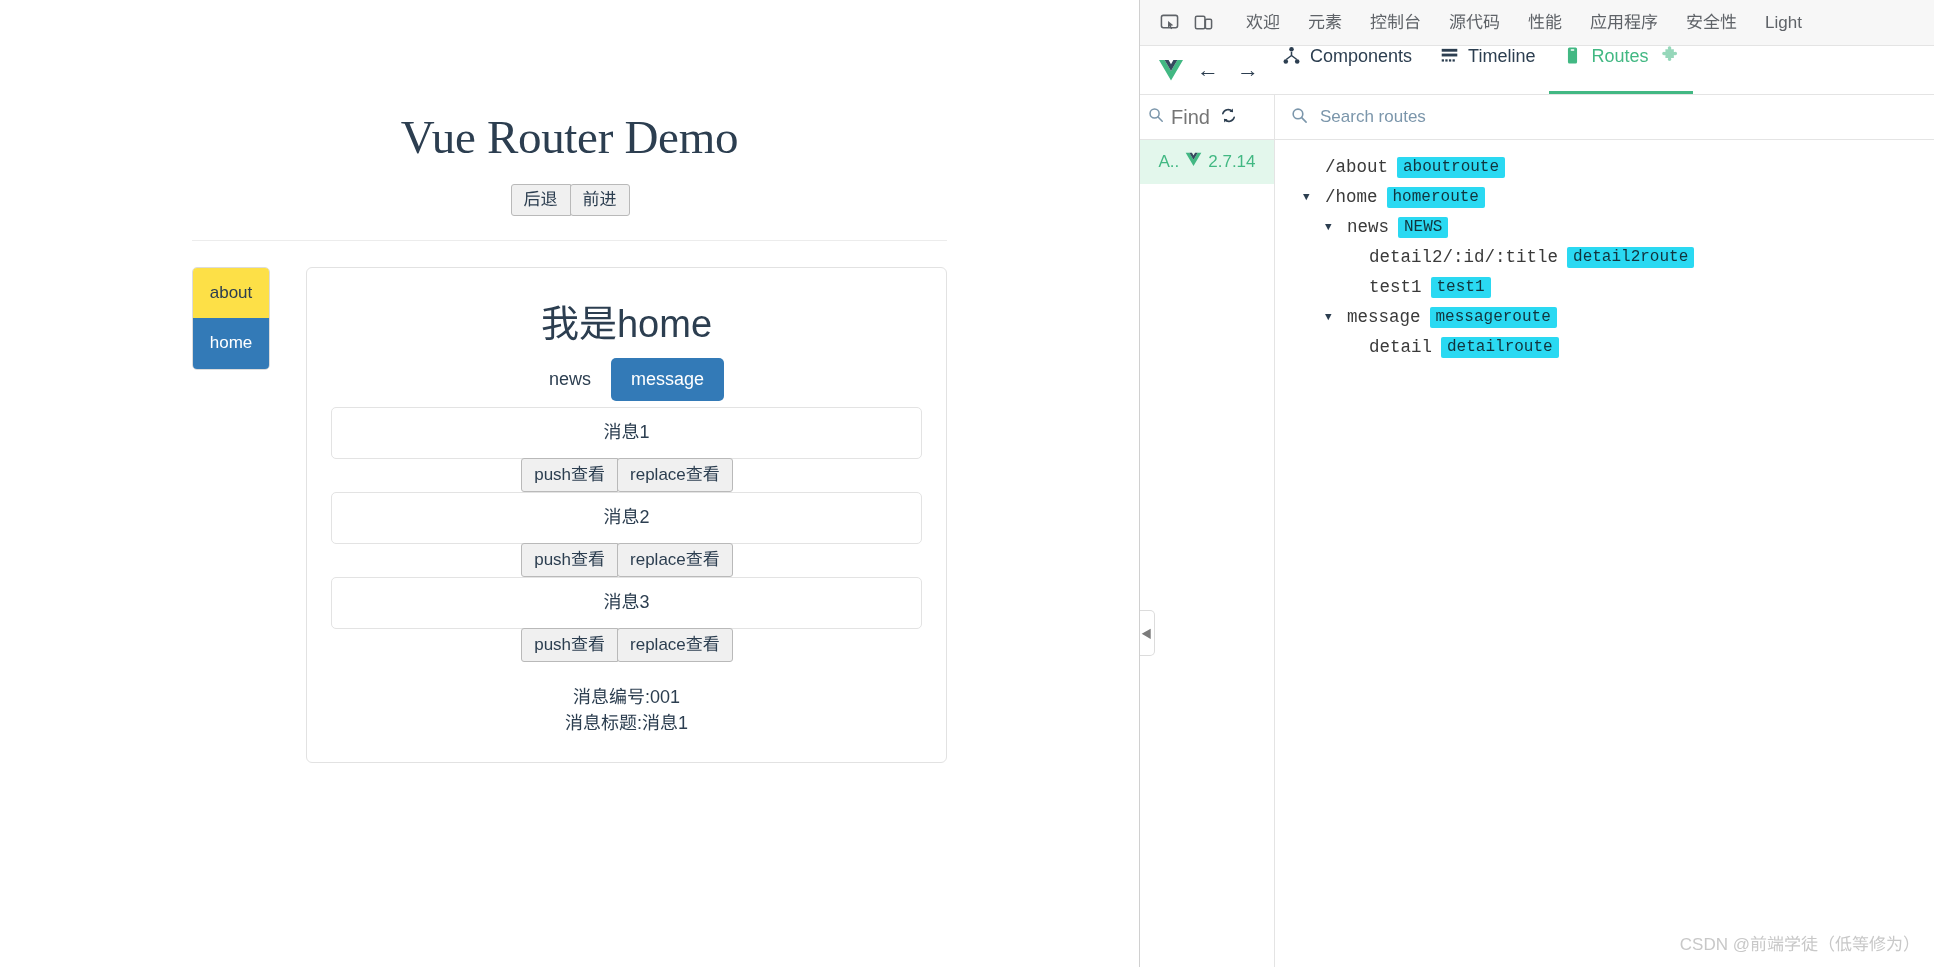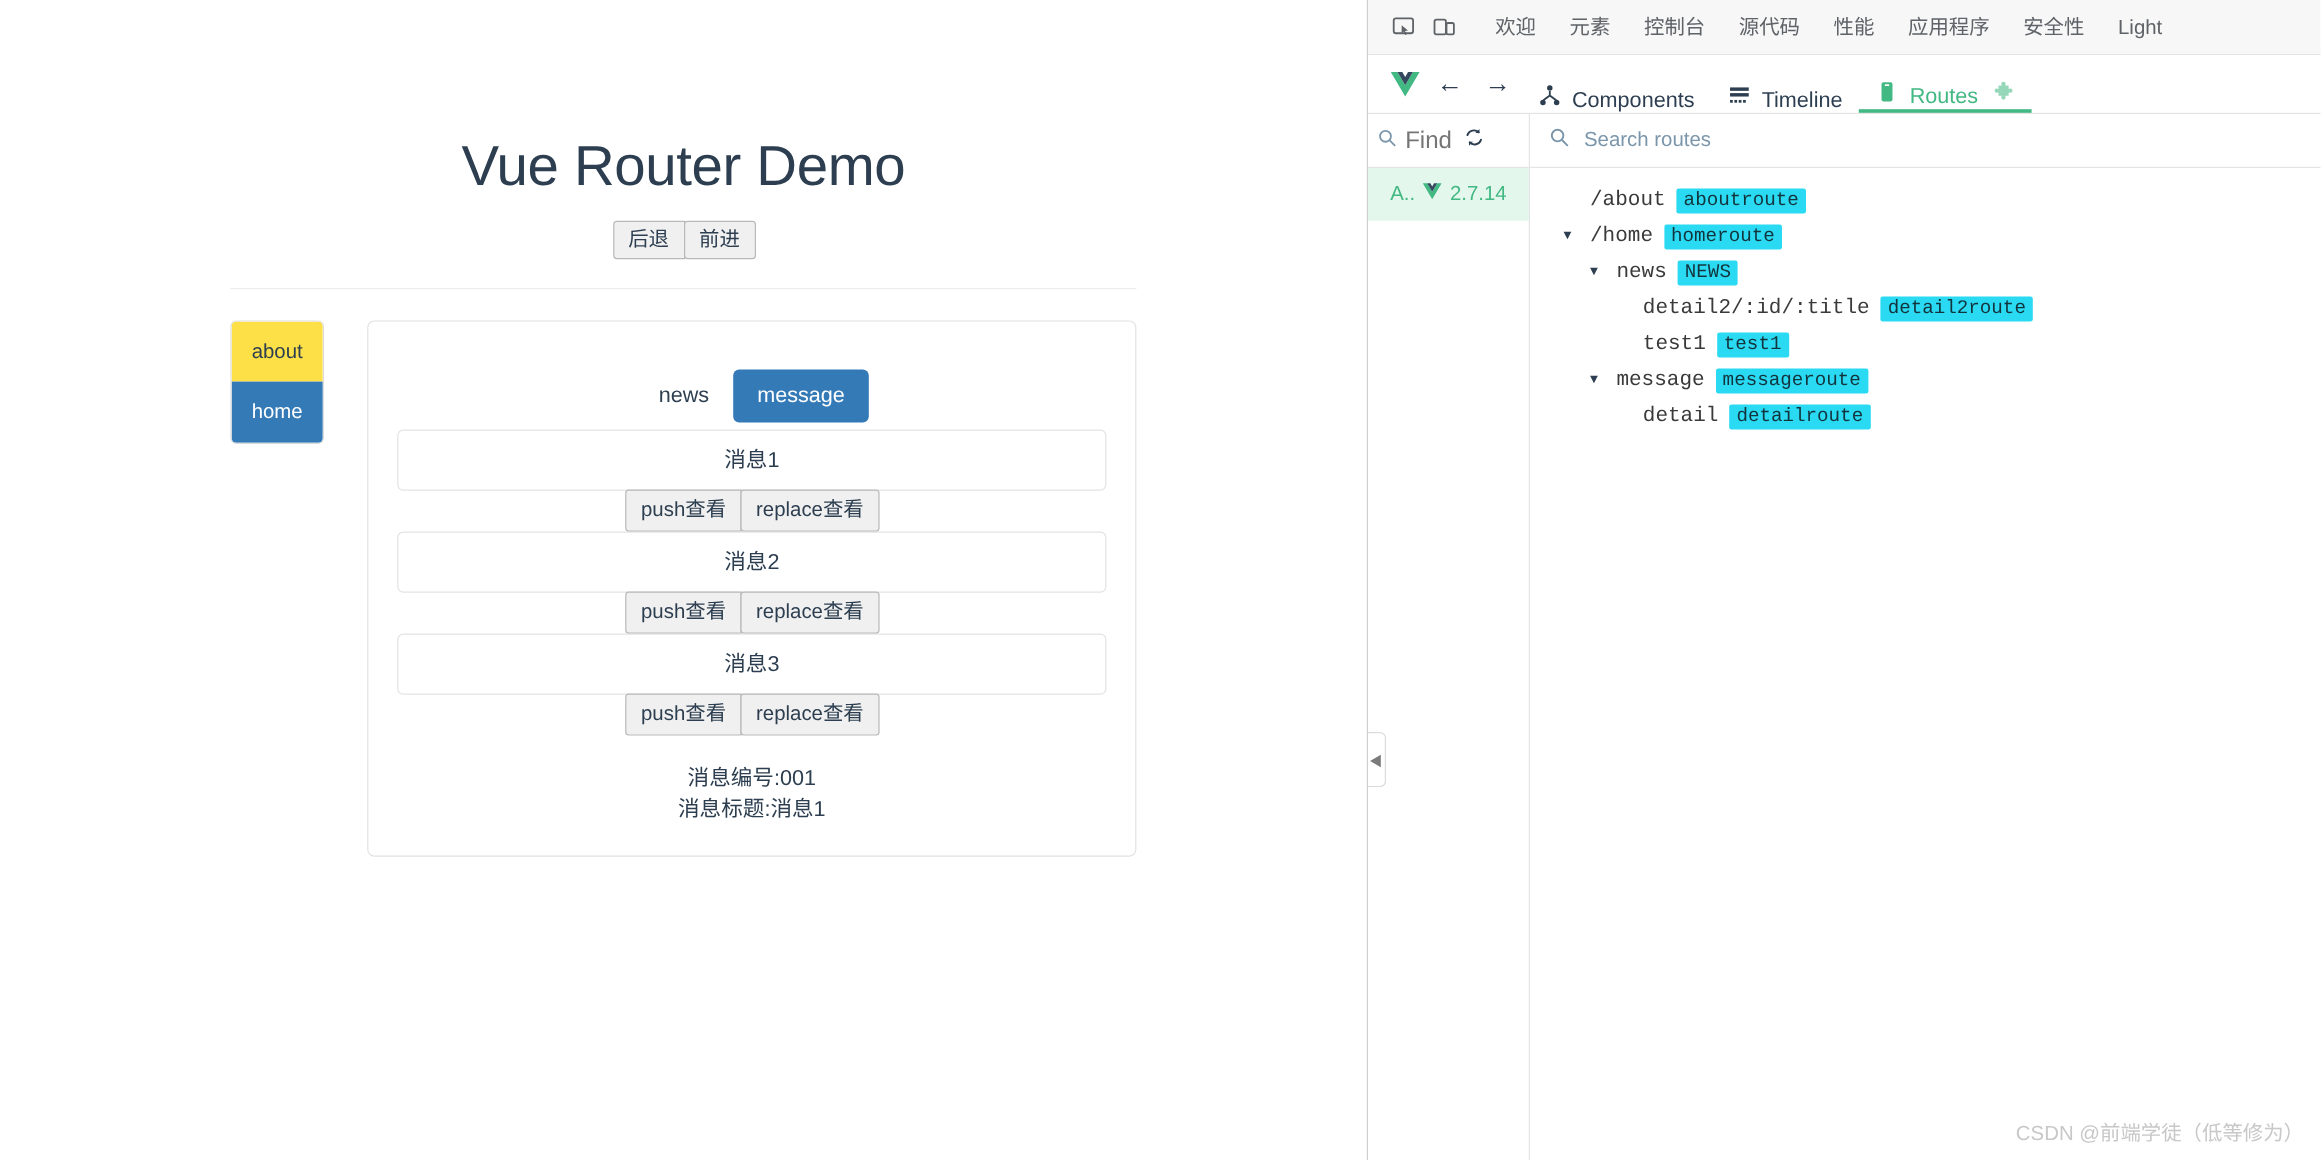--- a/index.html
+++ b/index.html
@@ -37,20 +37,21 @@
   }
 
   .app-title {
     font-size: 47px;
     font-weight: 400;
     color: #2c3e50;
     text-align: center;
     margin: 0;
     letter-spacing: -0.3px;
     line-height: 1.1;
+    font-family: Liberation Serif, serif;
   }
 
   .nav-history {
     text-align: center;
     margin-top: 20px;
   }
   .btn-plain {
     font-family: "Liberation Sans", sans-serif;
     font-size: 17px;
     color: #2c3e50;
@@ -227,21 +228,21 @@
     gap: 0;
   }
   .vue-logo { width: 34px; height: 30px; display:inline-flex; align-items:center; justify-content:center; flex:0 0 auto; }
   .nav-arrow {
     width: 40px; height: 40px;
     display: inline-flex; align-items: center; justify-content: center;
     color: #2c3e50; font-size: 22px; cursor: pointer; flex: 0 0 auto;
   }
   .vue-tab {
     display: inline-flex;
-    align-items: flex-end;
+    align-items: flex-start;
     gap: 9px;
     height: 48px;
     padding: 0 14px;
     font-size: 18px;
     color: #2c3e50;
     cursor: pointer;
     box-sizing: border-box;
     flex: 0 0 auto;
   }
   .vue-tab.active {
@@ -404,20 +405,21 @@
 
       <div class="body-row">
 
         <nav class="side-nav">
           <a class="side-link">about</a>
           <a class="side-link active">home</a>
         </nav>
 
         <section class="content-card">
 
+          <h2 class="view-title">我是home</h2>
 
           <div class="sub-tabs">
             <a class="sub-tab">news</a>
             <a class="sub-tab active">message</a>
           </div>
 
           <ul class="msg-list">
             <li>
               <div class="msg-row">消息1</div>
               <div class="msg-actions">

